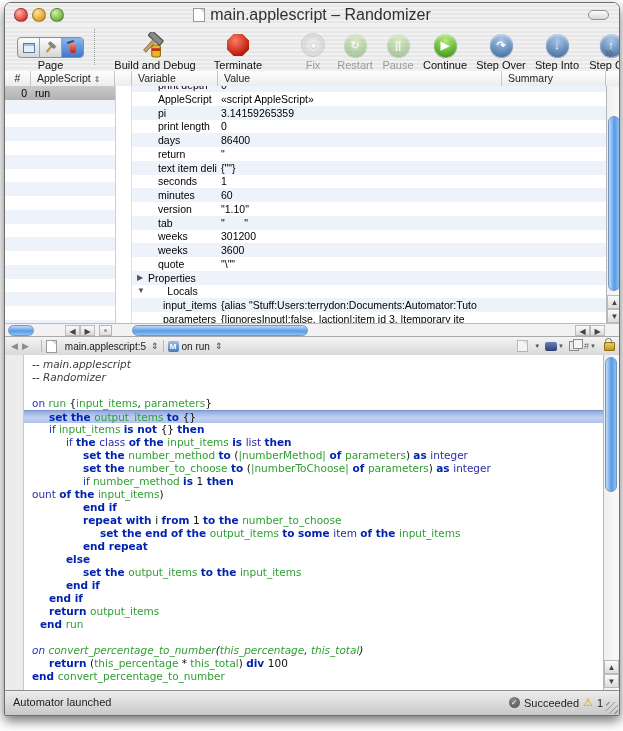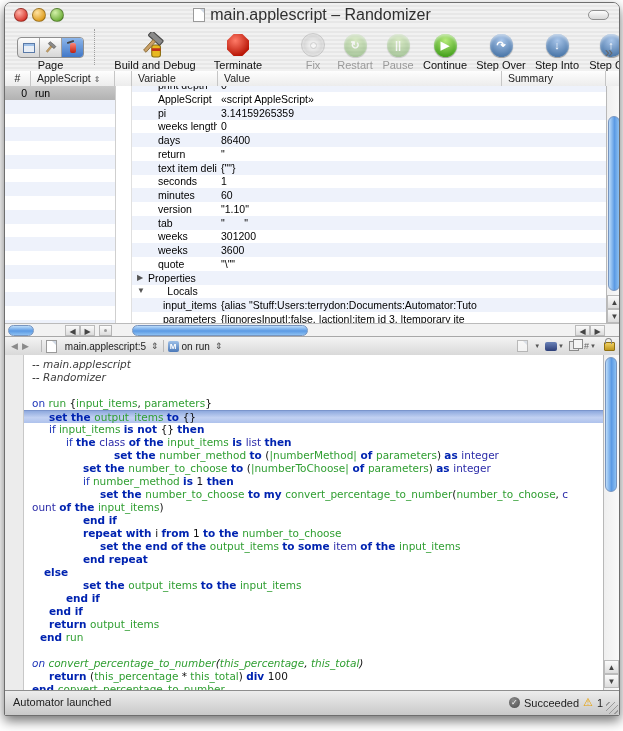--- a/index.html
+++ b/index.html
@@ -252,21 +252,21 @@
           </div>
           <div class="vrow" style="top: 5.75px;">
             <span class="vlabel" style="left: 26px; width: 59px;">AppleScript</span>
             <span class="vvalue">«script AppleScript»</span>
           </div>
           <div class="vrow stripe" style="top: 19.5px;">
             <span class="vlabel" style="left: 26px; width: 59px;">pi</span>
             <span class="vvalue">3.14159265359</span>
           </div>
           <div class="vrow" style="top: 33.25px;">
-            <span class="vlabel" style="left: 26px; width: 59px;">weeks length</span>
+            <span class="vlabel" style="left: 26px; width: 59px;">print length</span>
             <span class="vvalue">0</span>
           </div>
           <div class="vrow stripe" style="top: 47px;">
             <span class="vlabel" style="left: 26px; width: 59px;">days</span>
             <span class="vvalue">86400</span>
           </div>
           <div class="vrow" style="top: 60.75px;">
             <span class="vlabel" style="left: 26px; width: 59px;">return</span>
             <span class="vvalue">"</span>
           </div>
@@ -379,30 +379,29 @@
     <div class="codewrap">
       <div class="gutter"></div>
       <div class="codelines" id="codelines">
           <div class="cl" style="padding-left: 8px;"><span class="tok-c">-- main.applescript</span></div>
           <div class="cl" style="padding-left: 8px;"><span class="tok-c">-- Randomizer</span></div>
           <div class="cl" style="padding-left: 8px;"></div>
           <div class="cl" style="padding-left: 8px;"><span class="tok-w">on </span><span class="tok-v">run </span><span class="tok-p">{</span><span class="tok-v">input_items</span><span class="tok-p">, </span><span class="tok-v">parameters</span><span class="tok-p">}</span></div>
           <div class="cl hl" style="padding-left: 25px;"><span class="tok-k">set the </span><span class="tok-v">output_items </span><span class="tok-k">to </span><span class="tok-p">{}</span></div>
           <div class="cl" style="padding-left: 25px;"><span class="tok-w">if </span><span class="tok-v">input_items </span><span class="tok-k">is not </span><span class="tok-p">{} </span><span class="tok-k">then</span></div>
           <div class="cl" style="padding-left: 42px;"><span class="tok-w">if </span><span class="tok-k">the </span><span class="tok-t">class </span><span class="tok-k">of the </span><span class="tok-v">input_items </span><span class="tok-k">is </span><span class="tok-t">list </span><span class="tok-k">then</span></div>
-          <div class="cl" style="padding-left: 90px;"><span class="tok-k">set the </span><span class="tok-v">number_method </span><span class="tok-k">to </span><span class="tok-p">(</span><span class="tok-v">|numberMethod|</span><span class="tok-k"> of </span><span class="tok-v">parameters</span><span class="tok-p">) </span><span class="tok-k">as </span><span class="tok-t">integer</span></div>
+          <div class="cl" style="padding-left: 59px;"><span class="tok-k">set the </span><span class="tok-v">number_method </span><span class="tok-k">to </span><span class="tok-p">(</span><span class="tok-v">|numberMethod|</span><span class="tok-k"> of </span><span class="tok-v">parameters</span><span class="tok-p">) </span><span class="tok-k">as </span><span class="tok-t">integer</span></div>
           <div class="cl" style="padding-left: 59px;"><span class="tok-k">set the </span><span class="tok-v">number_to_choose </span><span class="tok-k">to </span><span class="tok-p">(</span><span class="tok-v">|numberToChoose|</span><span class="tok-k"> of </span><span class="tok-v">parameters</span><span class="tok-p">) </span><span class="tok-k">as </span><span class="tok-t">integer</span></div>
           <div class="cl" style="padding-left: 59px;"><span class="tok-w">if </span><span class="tok-v">number_method </span><span class="tok-k">is </span><span class="tok-p">1 </span><span class="tok-k">then</span></div>
-          <div class="cl" style="padding-left: 76px;"><span class="tok-k">set the </span><span class="tok-v">number_to_choose </span><span class="tok-k">to my </span><span class="tok-v">convert_percentage_to_number</span><span class="tok-p">(</span><span class="tok-v">number_to_choose</span><span class="tok-p">, </span><span class="tok-t">c</span></div>
           <div class="cl" style="padding-left: 8px;"><span class="tok-t">ount </span><span class="tok-k">of the </span><span class="tok-v">input_items</span><span class="tok-p">)</span></div>
           <div class="cl" style="padding-left: 59px;"><span class="tok-k">end if</span></div>
           <div class="cl" style="padding-left: 59px;"><span class="tok-k">repeat with </span><span class="tok-p">i </span><span class="tok-k">from </span><span class="tok-p">1 </span><span class="tok-k">to the </span><span class="tok-v">number_to_choose</span></div>
           <div class="cl" style="padding-left: 76px;"><span class="tok-k">set the end of the </span><span class="tok-v">output_items </span><span class="tok-k">to some </span><span class="tok-t">item </span><span class="tok-k">of the </span><span class="tok-v">input_items</span></div>
           <div class="cl" style="padding-left: 59px;"><span class="tok-k">end repeat</span></div>
-          <div class="cl" style="padding-left: 20px;"><span class="tok-k">else</span></div>
+          <div class="cl" style="padding-left: 42px;"><span class="tok-k">else</span></div>
           <div class="cl" style="padding-left: 59px;"><span class="tok-k">set the </span><span class="tok-v">output_items </span><span class="tok-k">to the </span><span class="tok-v">input_items</span></div>
           <div class="cl" style="padding-left: 42px;"><span class="tok-k">end if</span></div>
           <div class="cl" style="padding-left: 25px;"><span class="tok-k">end if</span></div>
           <div class="cl" style="padding-left: 25px;"><span class="tok-k">return </span><span class="tok-v">output_items</span></div>
           <div class="cl" style="padding-left: 16px;"><span class="tok-k">end </span><span class="tok-v">run</span></div>
           <div class="cl" style="padding-left: 8px;"></div>
           <div class="cl" style="padding-left: 8px; font-style: italic;"><span class="tok-w">on </span><span class="tok-v">convert_percentage_to_number</span><span class="tok-p">(</span><span class="tok-v">this_percentage</span><span class="tok-p">, </span><span class="tok-v">this_total</span><span class="tok-p">)</span></div>
           <div class="cl" style="padding-left: 25px;"><span class="tok-k">return </span><span class="tok-p">(</span><span class="tok-v">this_percentage </span><span class="tok-p">* </span><span class="tok-v">this_total</span><span class="tok-p">) </span><span class="tok-k">div </span><span class="tok-p">100</span></div>
           <div class="cl" style="padding-left: 8px;"><span class="tok-k">end </span><span class="tok-v">convert_percentage_to_number</span></div>
         </div>

